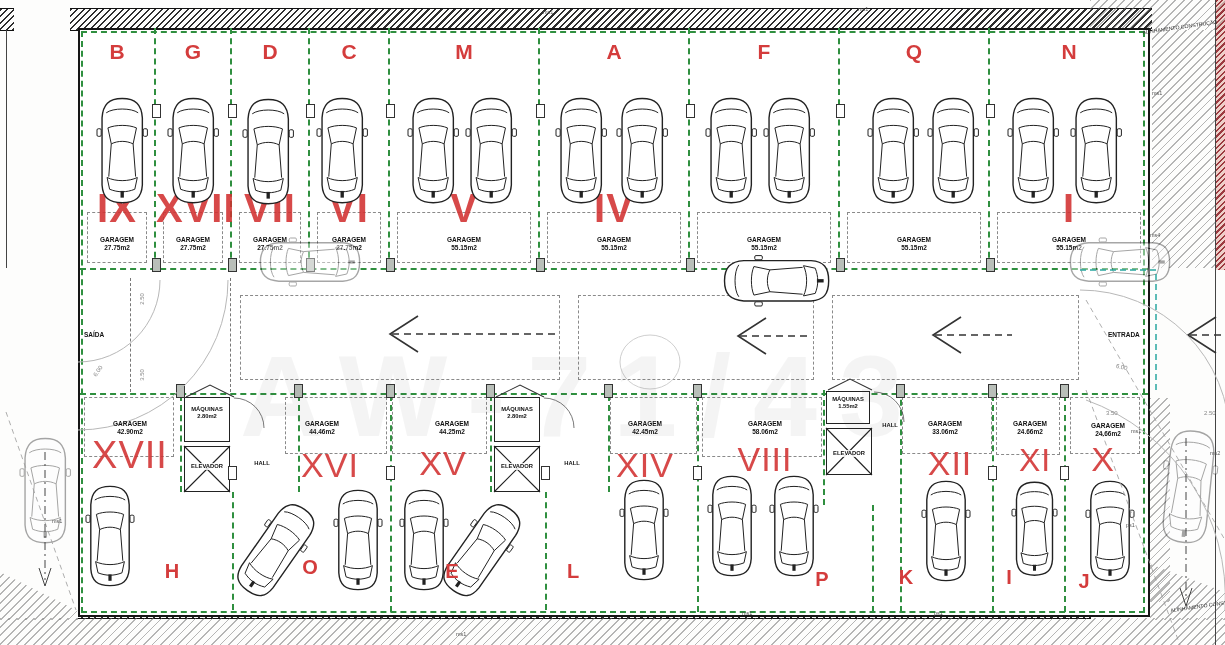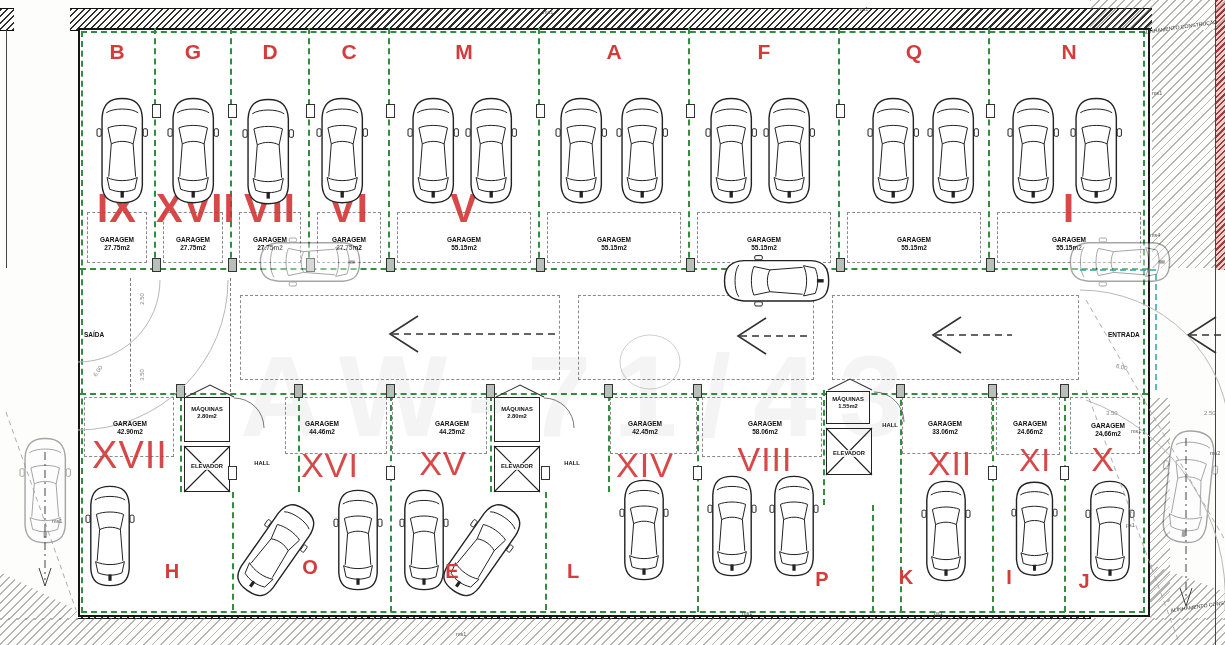--- a/index.html
+++ b/index.html
@@ -84,20 +84,21 @@
   </div>
   <div class="bay" style="left:390px;width:150px;">
     <div class="bay-letter">M</div>
       <div class="spot"></div>
     <div class="roman">V</div>
     <div class="garlabel"><span>GARAGEM</span><br><span>55.15m2</span></div>
   </div>
   <div class="bay" style="left:540px;width:150px;">
     <div class="bay-letter">A</div>
       <div class="spot"></div>
+    <div class="roman">IV</div>
     <div class="garlabel"><span>GARAGEM</span><br><span>55.15m2</span></div>
   </div>
   <div class="bay" style="left:690px;width:150px;">
     <div class="bay-letter">F</div>
       <div class="spot"></div>
     <div class="garlabel"><span>GARAGEM</span><br><span>55.15m2</span></div>
   </div>
   <div class="bay" style="left:840px;width:150px;">
     <div class="bay-letter">Q</div>
       <div class="spot"></div>

